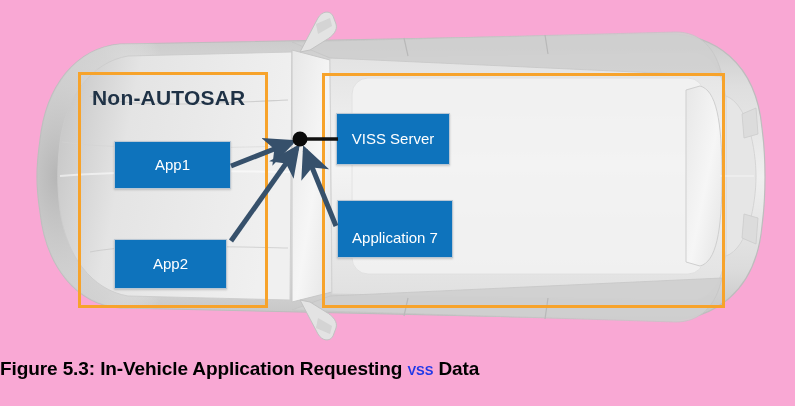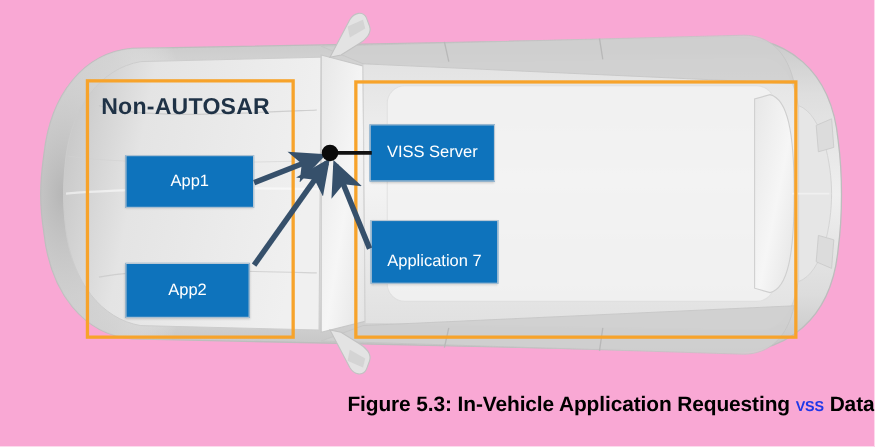--- a/index.html
+++ b/index.html
@@ -77,21 +77,21 @@
     height: 350px;
     pointer-events: none;
   }
 
   
   #figure-caption {
     position: absolute;
     left: 0;
     top: 358px;
     width: 795px;
-    text-align: right;
+    text-align: left;
     font-size: 19px;
     font-weight: bold;
     color: #000000;
     letter-spacing: -0.1px;
   }
   #figure-caption .vss-term {
     color: #1F37E8;
     font-variant: small-caps;
     text-transform: lowercase;
   }

